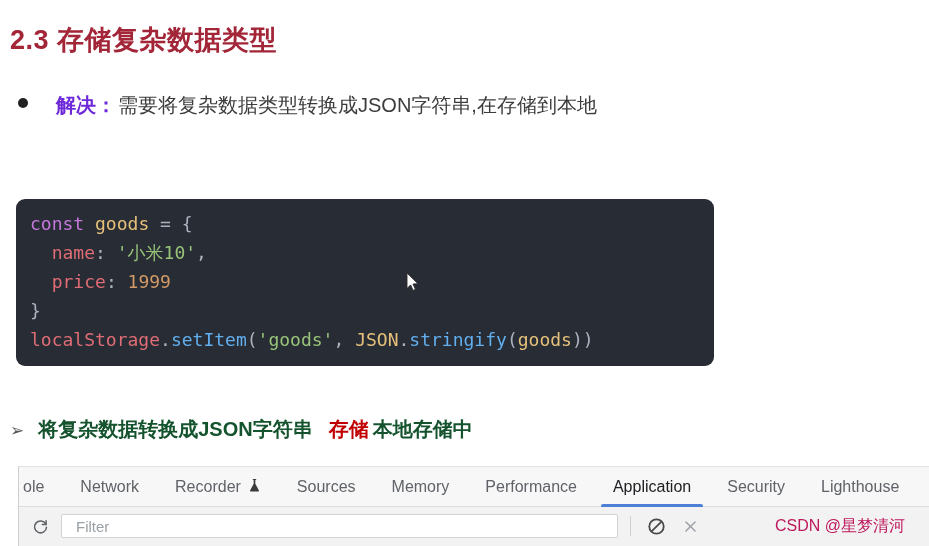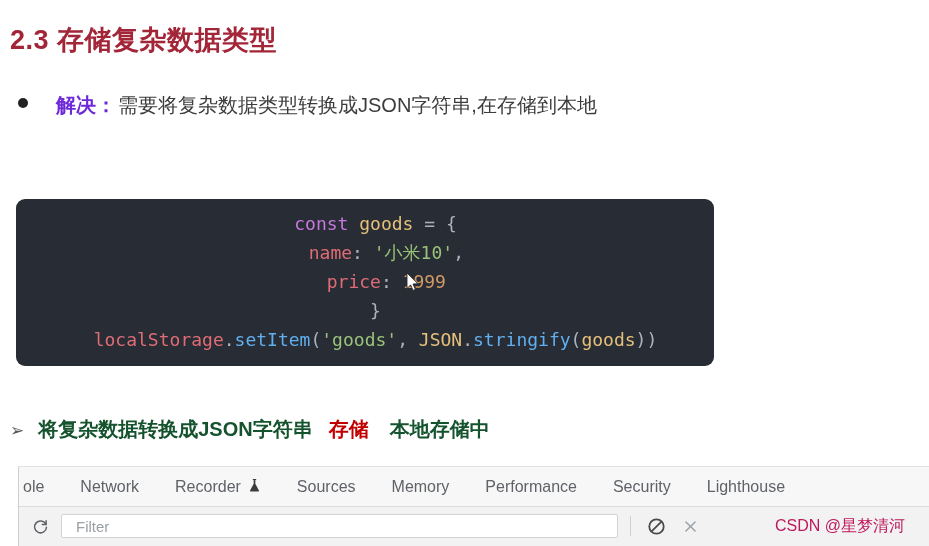--- a/index.html
+++ b/index.html
@@ -10,21 +10,20 @@
     overflow: hidden;
     background: #ffffff;
     font-family: "Liberation Sans", "DejaVu Sans", sans-serif;
   }
 
   #page {
     position: relative;
     width: 929px;
     height: 546px;
     background: #ffffff;
-    text-align: center;
   }
 
   
   .slide {
     position: absolute;
     left: 0; top: 0;
     width: 929px;
     height: 458px;
     background: #ffffff;
   }
@@ -92,21 +91,21 @@
     border-radius: 9px;
     padding: 10px 14px 12px 14px;
     font-family: "DejaVu Sans Mono", "Liberation Mono", monospace;
     font-size: 18px;
     line-height: 29px;
     color: #abb2bf;
     white-space: pre;
     position: relative;
     overflow: hidden;
   }
-  .code-line { white-space: pre; margin-left: 21px; }
+  .code-line { white-space: pre; }
   .c-key    { color: #c678dd; }
   .c-var    { color: #e5c07b; }
   .c-punct  { color: #abb2bf; }
   .c-prop   { color: #e06c75; }
   .c-str    { color: #98c379; }
   .c-num    { color: #d19a66; }
   .c-obj    { color: #e06c75; }
   .c-fn     { color: #61afef; }
   .c-cls    { color: #e5c07b; }
 
@@ -163,21 +162,21 @@
   .note-text {
     font-size: 20px;
     color: #14532d;
     white-space: nowrap;
     font-weight: bold;
   }
   .note-hl {
     font-size: 20px;
     font-weight: bold;
     color: #c00000;
-    margin: 0 21px 0 16px;
+    margin: 0 4px 0 16px;
     white-space: nowrap;
   }
 
   
   .devtools {
     position: absolute;
     left: 0;
     top: 459px;
     width: 929px;
     height: 87px;
@@ -338,20 +337,23 @@
           </div>
           <div class="dt-tab">
             <span>Sources</span>
           </div>
           <div class="dt-tab">
             <span>Memory</span>
           </div>
           <div class="dt-tab">
             <span>Performance</span>
           </div>
+          <div class="dt-tab active">
+            <span>Application</span>
+          </div>
           <div class="dt-tab">
             <span>Security</span>
           </div>
           <div class="dt-tab">
             <span>Lighthouse</span>
           </div>
         </div>
 
       <div class="dt-toolbar">
 

